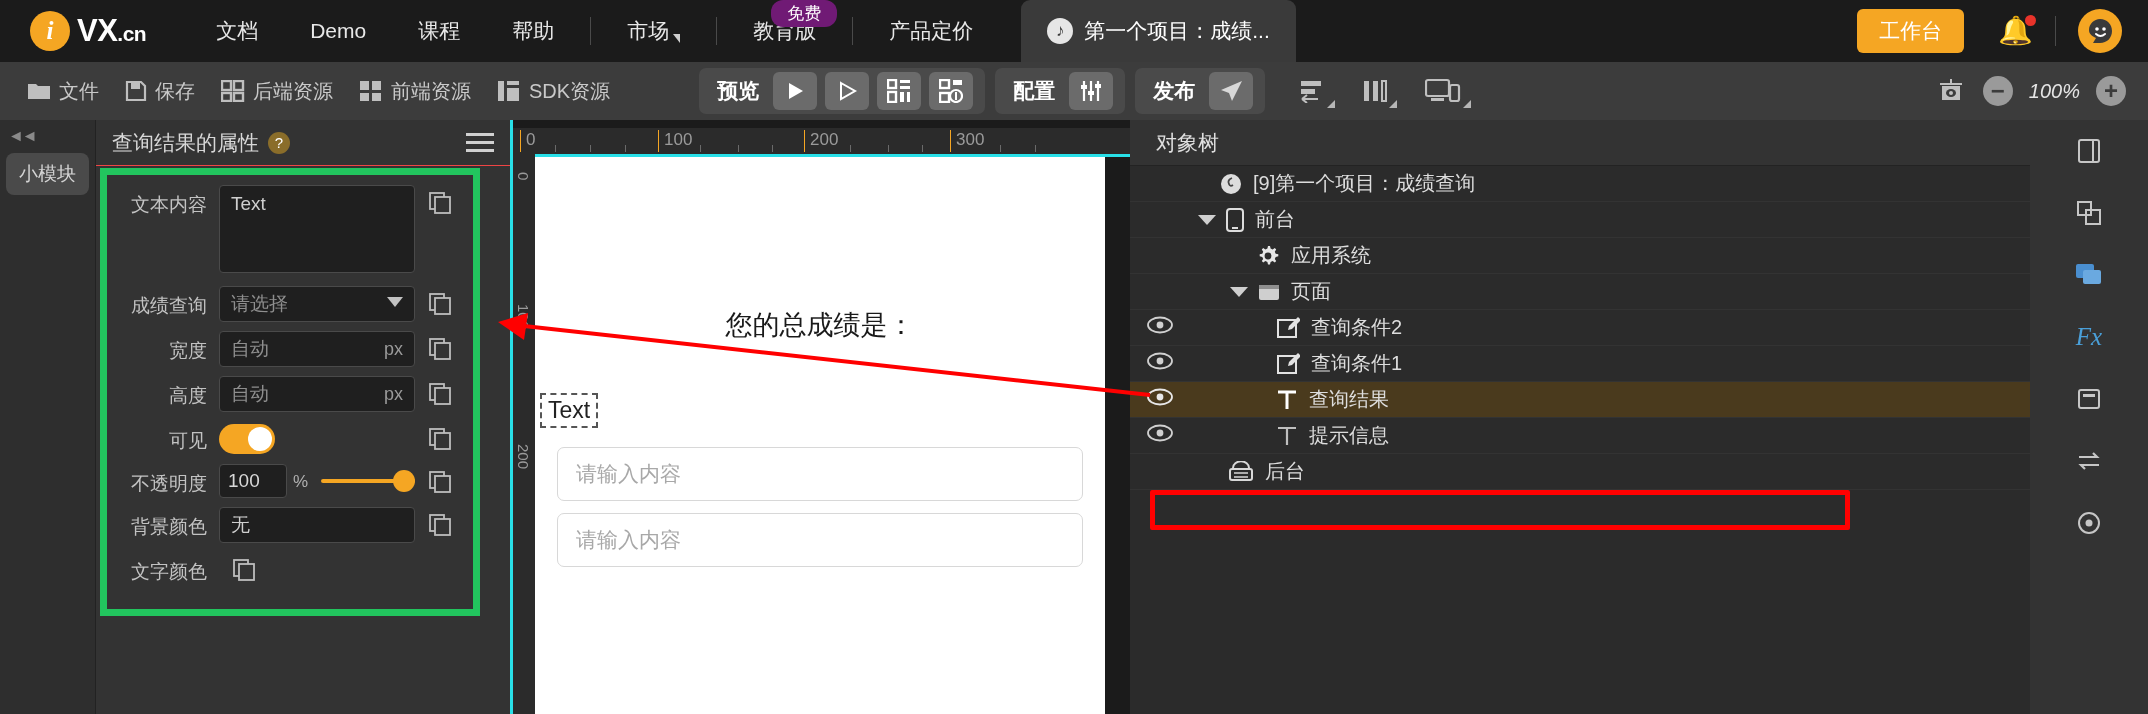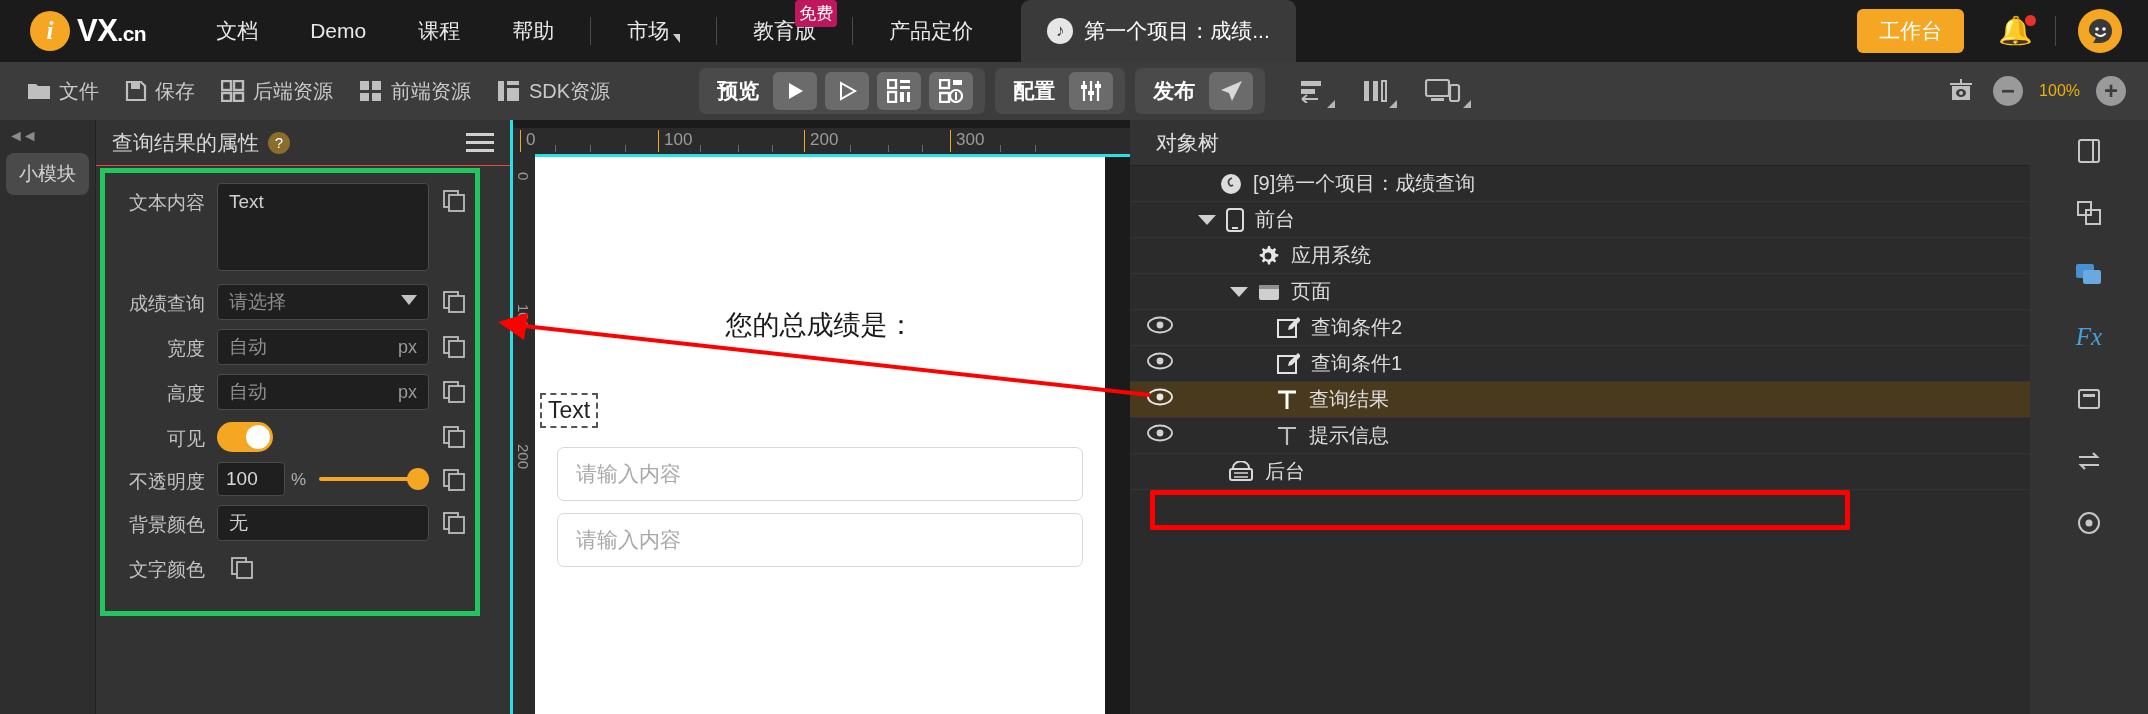--- a/index.html
+++ b/index.html
@@ -33,22 +33,22 @@
     position: relative; white-space: nowrap;
   }
   .nav-sep { width: 1px; height: 28px; background: #4a4a4a; margin: 0 10px; }
   .caret-down {
     display: inline-block; width: 0; height: 0; margin-left: 4px;
     border-left: 7px solid transparent; border-top: 9px solid #cfcfcf;
     vertical-align: middle; position: relative; top: 6px;
   }
   .free-badge {
     position: absolute; top: -17px; right: 5px;
-    background: #be185d; color: #fff; font-size: 17px;
-    padding: 2px 4px; border-radius: 4px; white-space: nowrap;
+    background: #701a75; color: #fff; font-size: 17px;
+    padding: 2px 16px; border-radius: 12px; white-space: nowrap;
   }
   .proj-tab {
     margin-left: 22px; height: 62px; background: #3a3a3a;
     border-radius: 9px 9px 0 0; display: flex; align-items: center;
     padding: 0 26px; cursor: pointer;
   }
   .proj-icon {
     width: 26px; height: 26px; border-radius: 50%; background: #e6e6e6;
     display: flex; align-items: center; justify-content: center;
     color: #3a3a3a; font-size: 17px; margin-right: 11px; font-weight: bold;
@@ -105,21 +105,21 @@
     background: #1b1b1b; border-radius: 5px; height: 42px; width: 485px;
     display: flex; align-items: center; padding: 0 18px; margin-left: 16px;
     color: #cfcfcf; font-size: 21px;
   }
   .tb-right { display: flex; align-items: center; margin-left: auto; margin-right: 22px; }
   .zoom-circ {
     width: 30px; height: 30px; border-radius: 50%; background: #9a9a9a;
     display: flex; align-items: center; justify-content: center;
     color: #3c3c3c; font-size: 24px; font-weight: bold; cursor: pointer; line-height: 0;
   }
-  .zoom-val { color: #eab308; font-size: 16px; margin: 0 16px; }
+  .zoom-val { color: #e5e5e5; font-size: 20px; margin: 0 16px; font-style: italic; }
 
   
   .left-rail {
     position: absolute; top: 120px; left: 0; width: 95px; height: 594px;
     background: #2e2e2e;
   }
   .rail-collapse { color: #8a8a8a; font-size: 16px; padding: 7px 0 0 8px; cursor: pointer; letter-spacing: -2px; }
   .rail-chip {
     margin: 8px 6px 0 6px; height: 42px; background: #4a4a4a; border-radius: 8px;
     display: flex; align-items: center; justify-content: center;
@@ -140,21 +140,21 @@
     width: 22px; height: 22px; border-radius: 50%; background: #8a6d2a;
     color: #fff; font-size: 15px; display: flex; align-items: center;
     justify-content: center; margin-left: 9px; cursor: pointer;
   }
   .hamburger { margin-left: auto; cursor: pointer; }
   .hamburger span {
     display: block; width: 28px; height: 3px; background: #d0d0d0; margin: 5px 0;
   }
   .props-body {
     position: absolute; top: 48px; left: 4px; width: 380px; height: 448px;
-    border: 5px solid #22c55e; padding: 10px 4px 0 0;
+    border: 7px solid #22c55e; padding: 10px 16px 0 0;
   }
   .prow { display: flex; align-items: flex-start; padding: 0 0 0 6px; margin-bottom: 9px; }
   .plabel {
     width: 106px; text-align: right; color: #c2c2c2; font-size: 19px;
     padding-right: 12px; padding-top: 7px; flex: none;
   }
   .pfield { flex: 1; position: relative; }
   .inp {
     width: 100%; height: 36px; background: #1f1f1f; border: 1px solid #4a4a4a;
     border-radius: 4px; color: #cfcfcf; font-size: 19px; padding: 0 11px;

